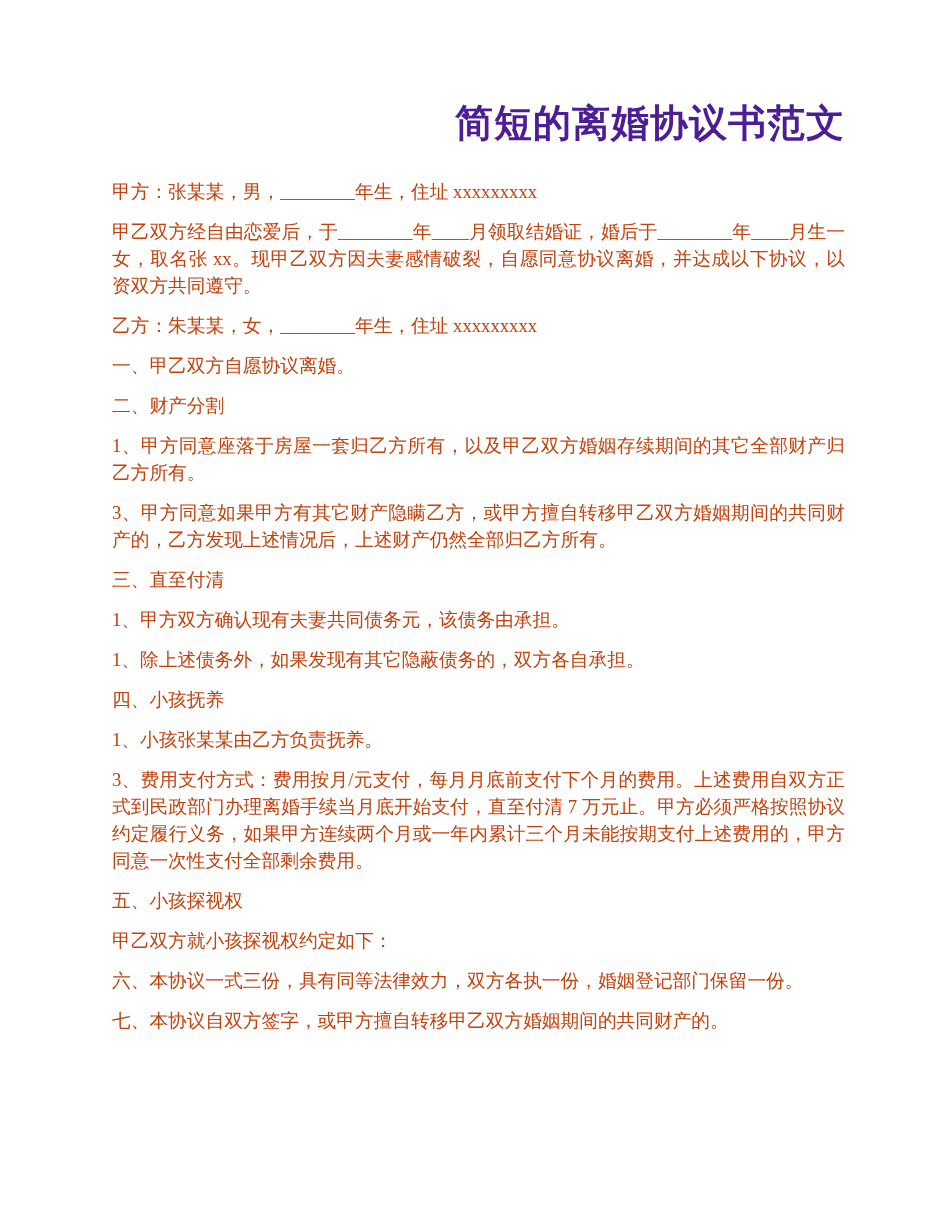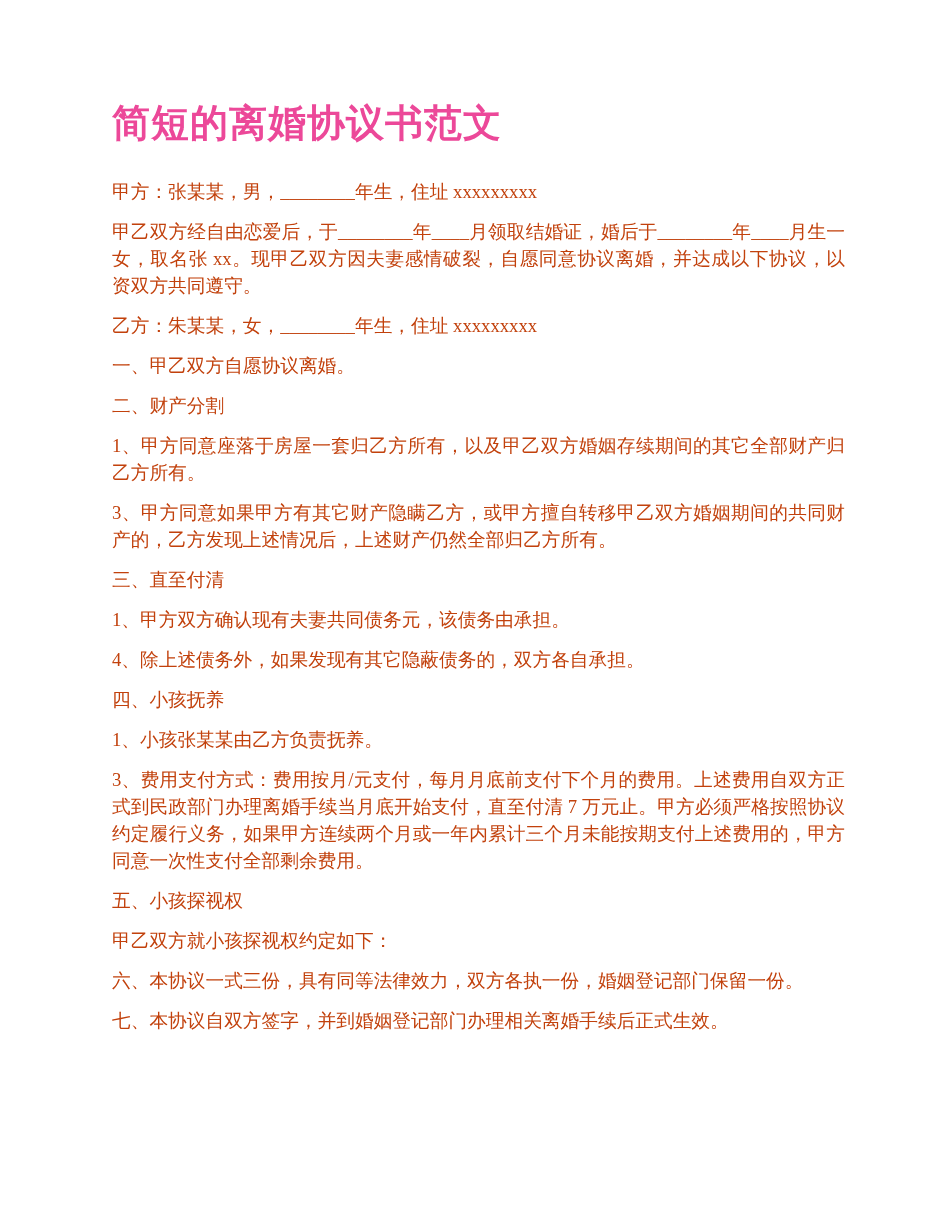--- a/index.html
+++ b/index.html
@@ -13,23 +13,23 @@
     background: #ffffff;
     color: #000000;
     padding: 100px 105px 40px 112px;
     overflow: hidden;
   }
   .doc-title {
     font-family: "DejaVu Sans", "Liberation Sans", sans-serif;
     font-weight: 700;
     font-size: 38px;
     line-height: 46px;
-    text-align: left;
+    text-align: right;
     letter-spacing: 1px;
-    color: #ec4899;
+    color: #4c1d95;
     margin-bottom: 32px;
   }
   .para {
     font-size: 18.7px;
     line-height: 27px;
     text-align: justify;
     color: #c2410c;
     margin-bottom: 13px;
     word-break: break-all;
   }
@@ -42,21 +42,21 @@
 
   <p class="para">甲方：张某某，男，________年生，住址 xxxxxxxxx</p>
   <p class="para">甲乙双方经自由恋爱后，于________年____月领取结婚证，婚后于________年____月生一女，取名张 xx。现甲乙双方因夫妻感情破裂，自愿同意协议离婚，并达成以下协议，以资双方共同遵守。</p>
   <p class="para">乙方：朱某某，女，________年生，住址 xxxxxxxxx</p>
   <p class="para">一、甲乙双方自愿协议离婚。</p>
   <p class="para">二、财产分割</p>
   <p class="para">1、甲方同意座落于房屋一套归乙方所有，以及甲乙双方婚姻存续期间的其它全部财产归乙方所有。</p>
   <p class="para">3、甲方同意如果甲方有其它财产隐瞒乙方，或甲方擅自转移甲乙双方婚姻期间的共同财产的，乙方发现上述情况后，上述财产仍然全部归乙方所有。</p>
   <p class="para">三、直至付清</p>
   <p class="para">1、甲方双方确认现有夫妻共同债务元，该债务由承担。</p>
-  <p class="para">4、除上述债务外，如果发现有其它隐蔽债务的，双方各自承担。</p>
+  <p class="para">1、除上述债务外，如果发现有其它隐蔽债务的，双方各自承担。</p>
   <p class="para">四、小孩抚养</p>
   <p class="para">1、小孩张某某由乙方负责抚养。</p>
   <p class="para">3、费用支付方式：费用按月/元支付，每月月底前支付下个月的费用。上述费用自双方正式到民政部门办理离婚手续当月底开始支付，直至付清 7 万元止。甲方必须严格按照协议约定履行义务，如果甲方连续两个月或一年内累计三个月未能按期支付上述费用的，甲方同意一次性支付全部剩余费用。</p>
   <p class="para">五、小孩探视权</p>
   <p class="para">甲乙双方就小孩探视权约定如下：</p>
   <p class="para">六、本协议一式三份，具有同等法律效力，双方各执一份，婚姻登记部门保留一份。</p>
-  <p class="para">七、本协议自双方签字，并到婚姻登记部门办理相关离婚手续后正式生效。</p>
+  <p class="para">七、本协议自双方签字，或甲方擅自转移甲乙双方婚姻期间的共同财产的。</p>
 </div>
 
 </body></html>

